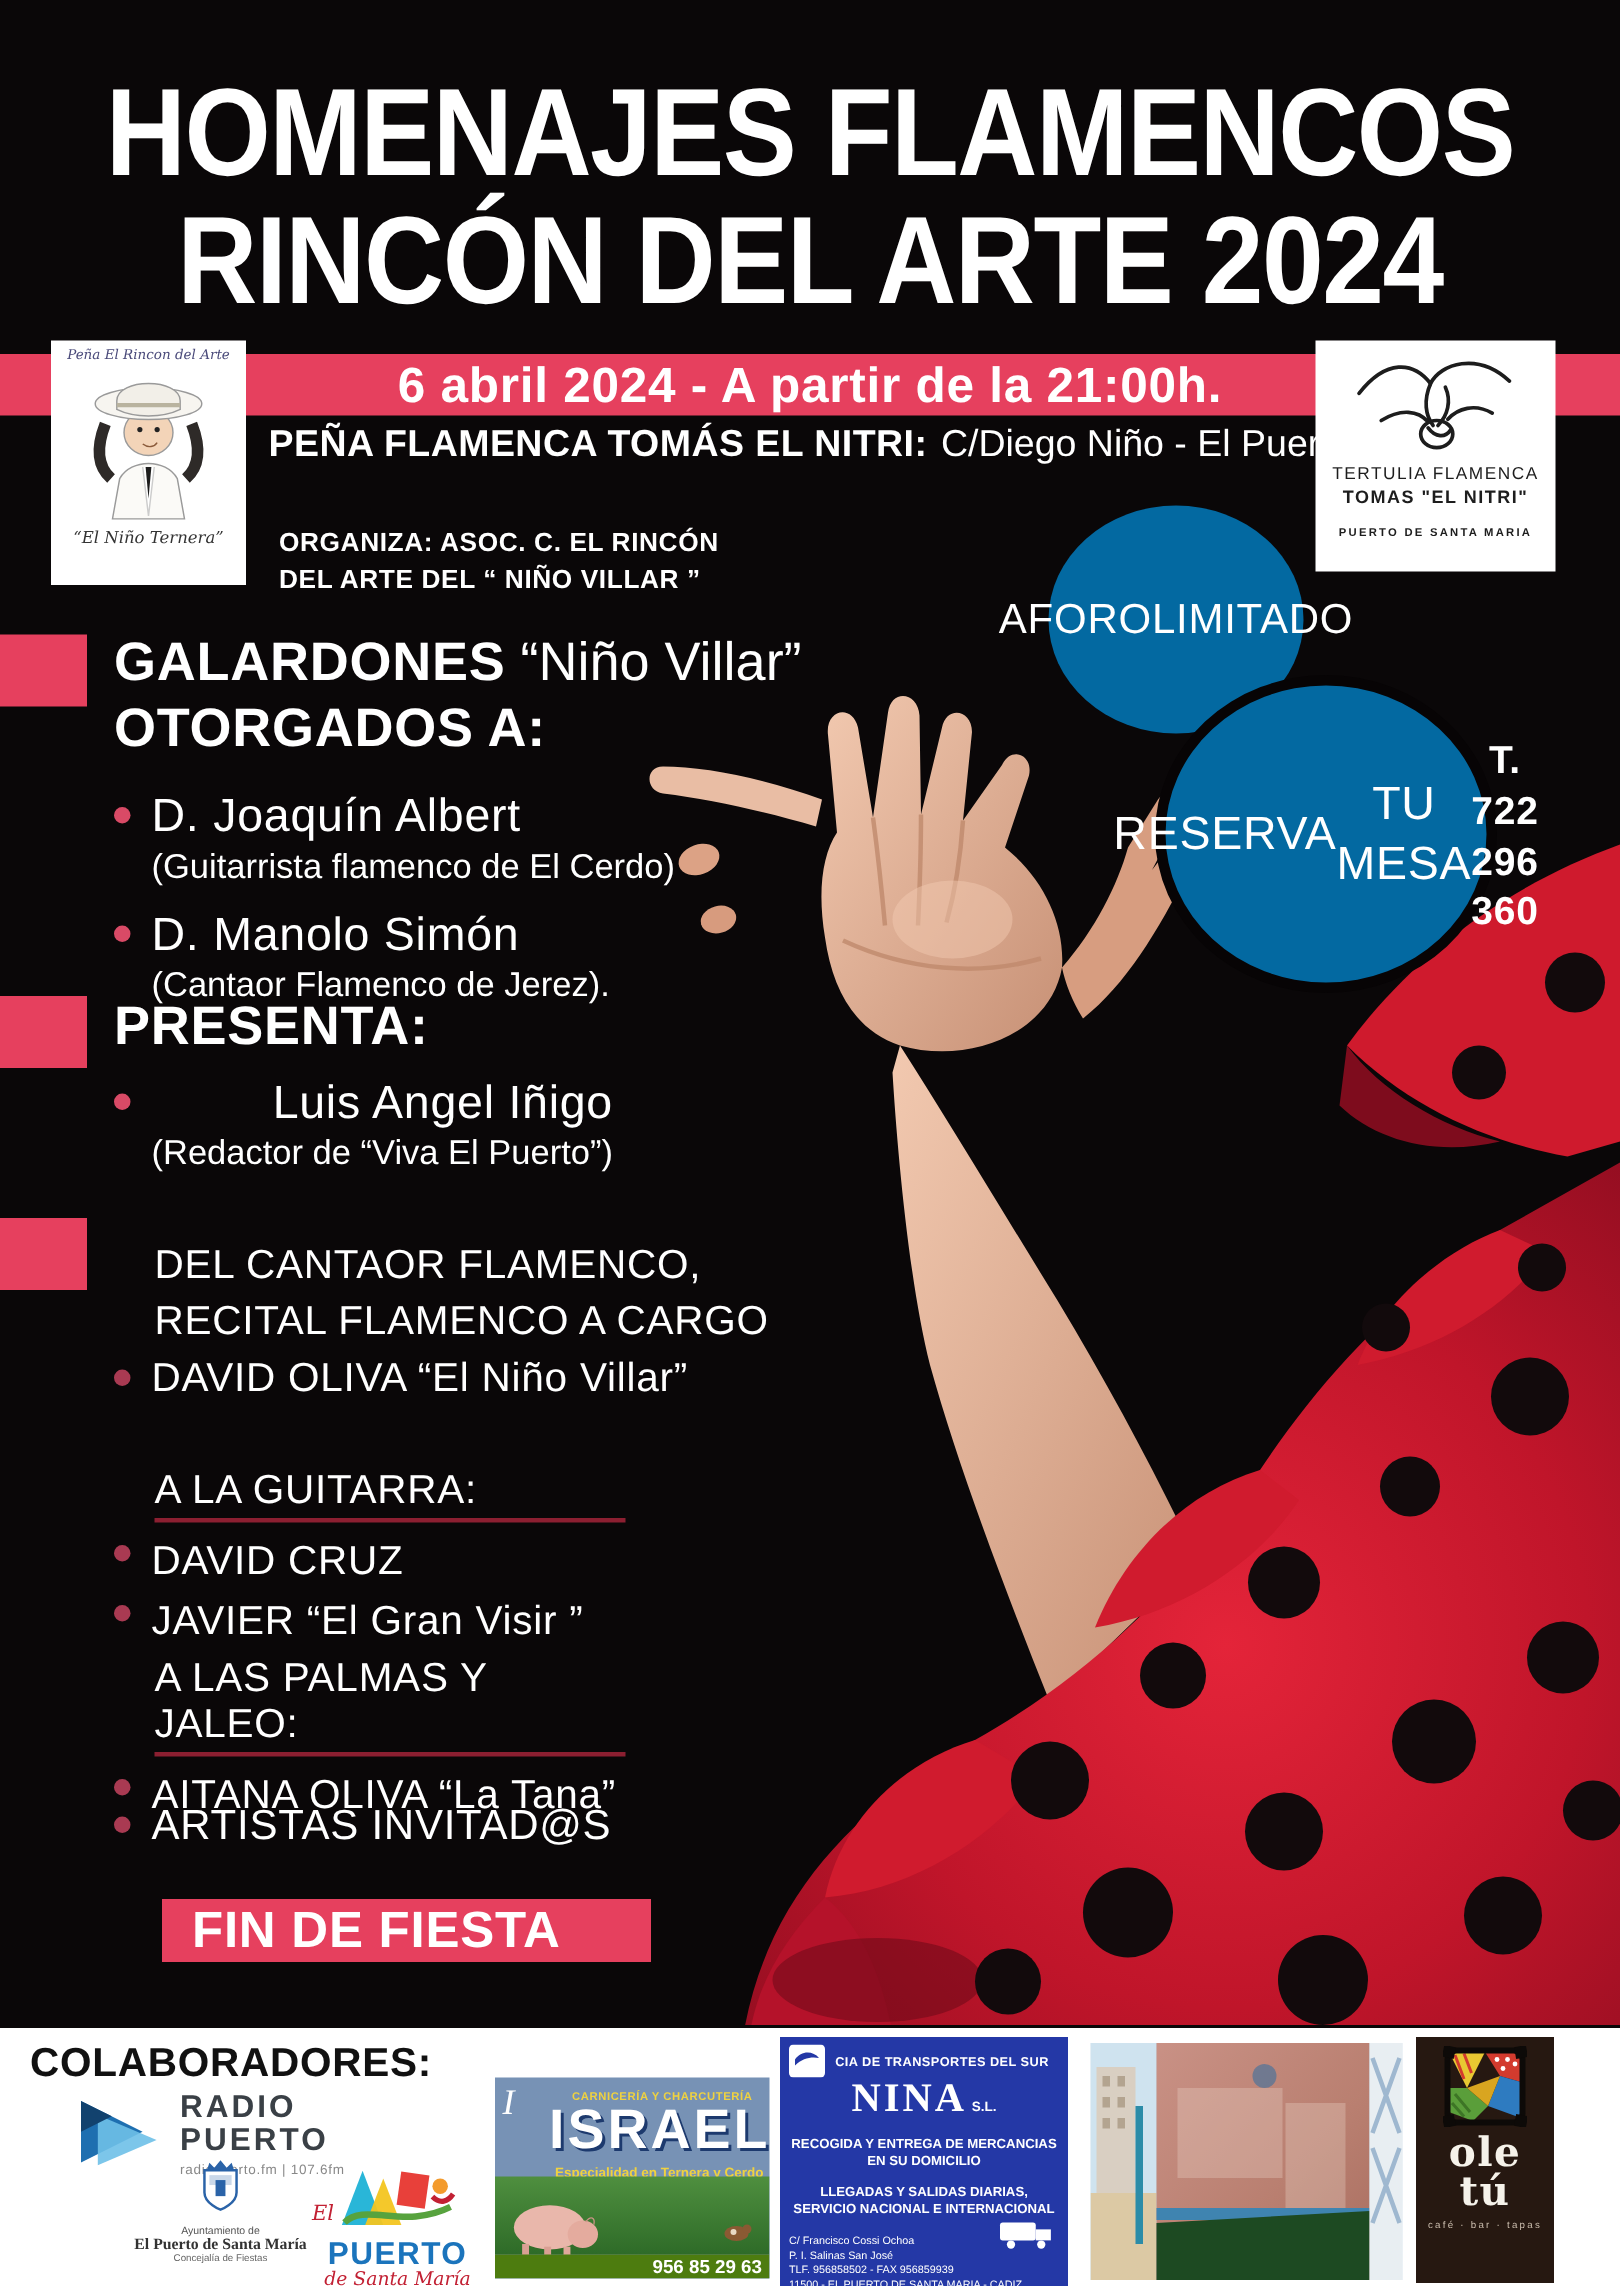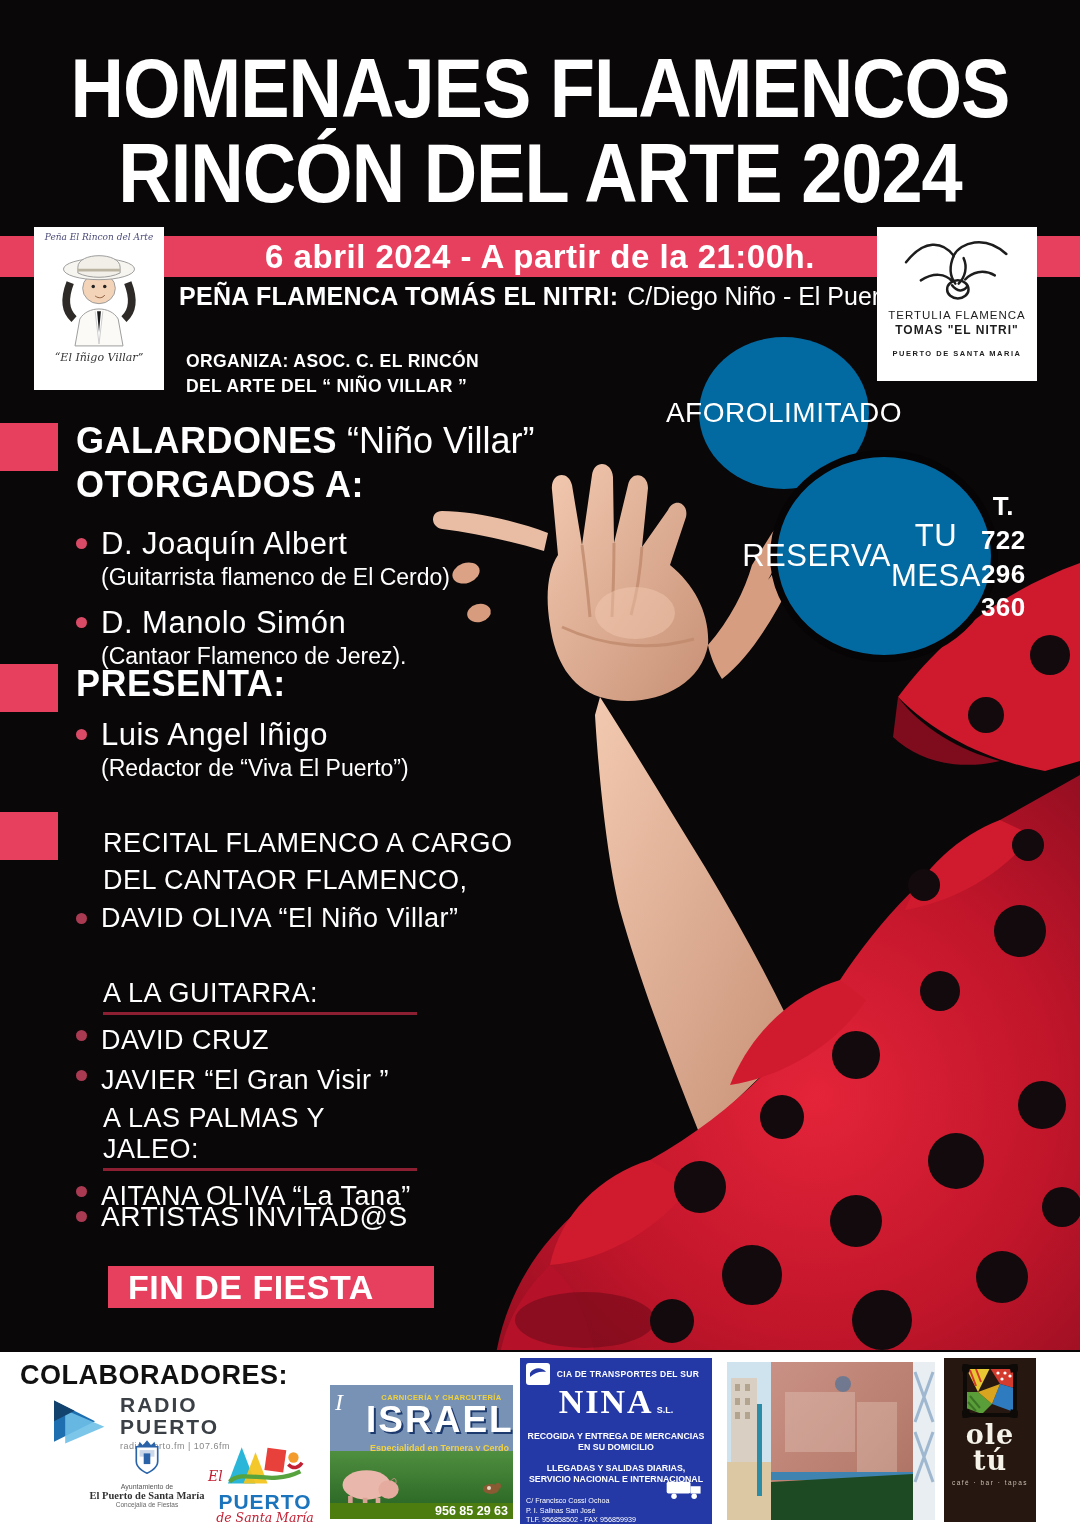--- a/index.html
+++ b/index.html
@@ -47,21 +47,21 @@
   .h .q{font-weight:normal;margin-left:10px;letter-spacing:0;}
   .row{display:flex;align-items:flex-start;}
   .dot{flex:0 0 11px;width:11px;height:11px;border-radius:50%;background:#d94a66;margin:13px 14px 0 0;}
   .dot.dk{background:#a93a52;}
   .name{font-size:31px;letter-spacing:.5px;line-height:1.25;}
   .desc{font-size:23px;line-height:1.1;margin-top:1px;}
   #galardones{top:419px;width:460px;}
   #galardones .item{margin-top:14px;}
   #galardones .items{margin-top:18px;}
   #presenta{top:662px;width:460px;}
-  #presenta .items{margin-top:10px;}
+  #presenta .items{margin-top:10px;text-align:right;}
   #actuaciones{top:809px;width:480px;}
   #actuaciones .h{font-size:38px;}
   .intro{margin-top:16px;padding-left:27px;font-size:27px;line-height:1.38;letter-spacing:.5px;}
   .bullet-line{font-size:27px;letter-spacing:.5px;line-height:1.38;}
   .bullet-line+.row .dot,.list .dot{margin-top:8px;}
   #guitarra{top:978px;width:440px;}
   #palmas{top:1103px;width:440px;}
   .u-head{margin-left:27px;display:inline-block;width:314px;font-size:27px;letter-spacing:.5px;
           border-bottom:3px solid #8c1f31;padding-bottom:3px;}
   .list{margin-top:7px;}
@@ -102,21 +102,21 @@
   .isr-field{position:absolute;left:0;bottom:16px;width:183px;height:52px;
              background:linear-gradient(#4f8f3f,#2e6b28);}
   .isr-pig{position:absolute;left:4px;bottom:12px;}
   .isr-bar{position:absolute;left:0;bottom:0;width:183px;height:16px;background:#4d7c0f;}
   .isr-phone{position:absolute;right:5px;bottom:1px;font-size:12.5px;font-weight:bold;color:#fff;}
 
   .nina{position:absolute;left:520px;top:6px;width:192px;height:166px;background:#2438a6;color:#fff;
         box-sizing:border-box;padding:5px 6px;text-align:center;overflow:hidden;}
   .nina-head{display:flex;align-items:center;}
   .nina-header{flex:1;font-size:8.5px;font-weight:bold;letter-spacing:.3px;}
-  .nina-name{font-size:34px;font-weight:bold;font-family:"Liberation Serif",serif;letter-spacing:2px;line-height:1;}
+  .nina-name{font-size:27px;font-weight:bold;font-family:"Liberation Serif",serif;letter-spacing:2px;line-height:1;}
   .nina-sl{font-size:9px;font-weight:bold;margin-left:3px;}
   .nina-b{font-size:8.8px;font-weight:bold;line-height:1.25;}
   .nina-b1{margin-top:12px;} .nina-b2{margin-top:10px;}
   .nina-addr{margin-top:11px;text-align:left;font-size:7.2px;line-height:1.35;}
   .nina-truck{position:absolute;right:8px;bottom:24px;}
 
   .mural{position:absolute;left:727px;top:10px;width:208px;height:158px;}
 
   .oletu{position:absolute;left:944px;top:6px;width:92px;height:164px;background:#261811;color:#f5f2ea;
          text-align:center;box-sizing:border-box;padding-top:6px;}
@@ -213,21 +213,21 @@
         <path d="M80 42 C87 60 85 72 76 80" fill="none" stroke="#2e2a28" stroke-width="8"></path>
         <ellipse cx="50" cy="48" rx="17" ry="16" fill="#f3d4b8"></ellipse>
         <circle cx="44" cy="46" r="1.8" fill="#222" stroke="none"></circle>
         <circle cx="56" cy="46" r="1.8" fill="#222" stroke="none"></circle>
         <path d="M46 56 C50 59 54 58 56 55" stroke="#8a5a3a" fill="none"></path>
         <ellipse cx="50" cy="28" rx="37" ry="11" fill="#f7f5f0"></ellipse>
         <path d="M28 26 C28 10 72 10 72 26 L72 32 C60 38 40 38 28 32 Z" fill="#f2efe8"></path>
         <path d="M28 29 h44" stroke="#b9b39f" stroke-width="3" fill="none"></path>
       </g>
     </svg>
-    <div class="pena-bottom script">“El Iñigo Villar”</div>
+    <div class="pena-bottom script">“El Niño Ternera”</div>
   </div>
 
   <div class="logo-box tertulia">
     <svg width="118" height="74" viewBox="0 0 140 90">
       <g fill="none" stroke="#1d1d1d" stroke-width="3" stroke-linecap="round">
         <path d="M8 38 C30 10 52 12 66 30 C74 14 104 4 130 28"></path>
         <path d="M66 30 C60 44 62 56 68 64"></path>
         <path d="M72 64 C80 56 83 44 78 33"></path>
         <path d="M26 60 C42 50 56 52 64 61"></path>
         <path d="M116 54 C102 46 88 50 80 59"></path>
@@ -290,22 +290,22 @@
         <div>
           <div class="name">Luis Angel Iñigo</div>
           <div class="desc">(Redactor de “Viva El Puerto”)</div>
         </div>
       </div>
     </div>
   </section>
 
   <section class="sec" id="actuaciones">
     <div class="intro">
+      <div>DEL CANTAOR FLAMENCO,</div>
       <div>RECITAL FLAMENCO A CARGO</div>
-      <div>DEL CANTAOR FLAMENCO,</div>
     </div>
     <div class="row">
       <span class="dot dk"></span>
       <div class="bullet-line">DAVID OLIVA “El Niño Villar”</div>
     </div>
   </section>
 
   <section class="sec" id="guitarra">
     <span class="u-head">A LA GUITARRA:</span>
     <div class="list">

